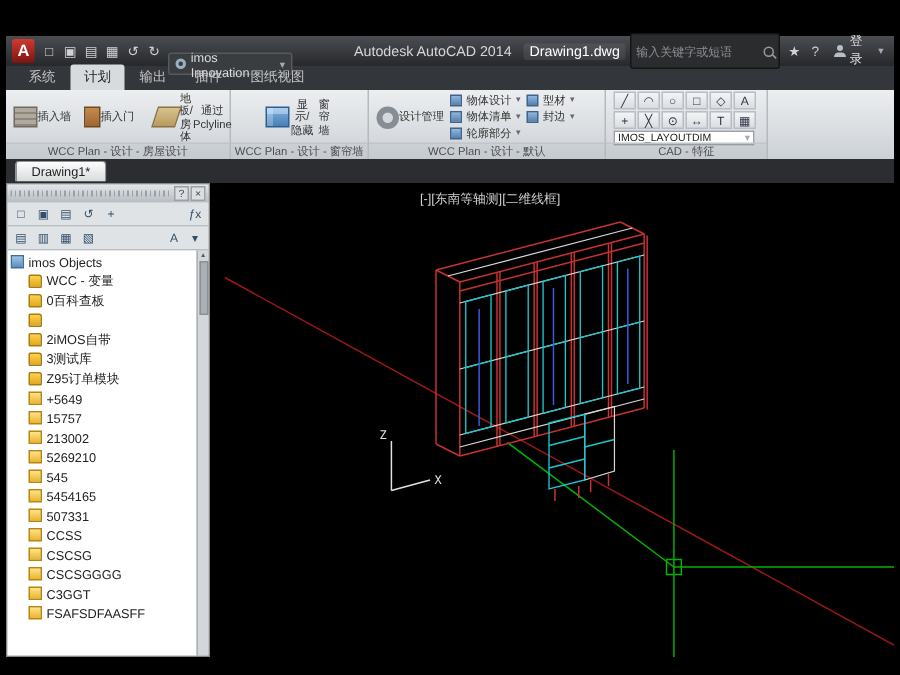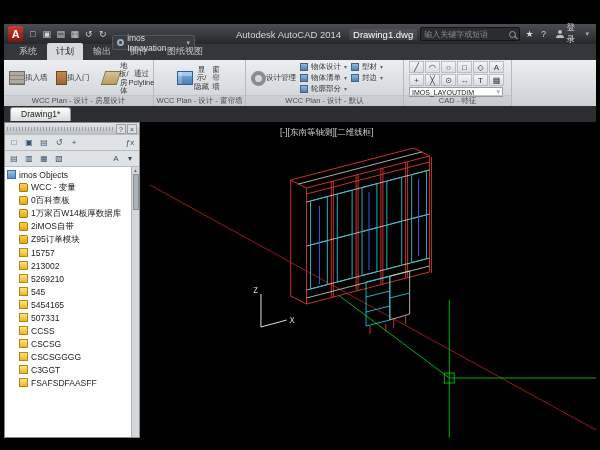--- a/index.html
+++ b/index.html
@@ -17,21 +17,21 @@
   .qa { display:flex; gap:1px; }
   .qa-icon { width:13px; height:13px; font-size:9px; color:#cfd3d8; display:flex;
     align-items:center; justify-content:center; }
   .workspace { display:flex; align-items:center; gap:3px; background:#3a3d40;
     border:1px solid #55585c; border-radius:2px; padding:1px 4px; font-size:8.5px; color:#ddd; height:15px;margin-top:17px; }
   .ws-gear { width:7px; height:7px; border-radius:50%; border:2px solid #9ab0c0; }
   .arrow { font-size:7px; color:#aab; }
   .win-title { margin-left:38px; font-size:9.5px; color:#d6d6d6; white-space:nowrap; }
   .win-title .doc { color:#fff; background:rgba(255,255,255,.08); padding:0 4px; border-radius:2px; }
   .search-box { margin-left:auto; display:flex; align-items:center; background:#2a2c2e;
-    border:1px solid #141516; border-radius:2px; height:14px; padding:0 3px; width:104px; gap:2px; }
+    border:1px solid #141516; border-radius:2px; height:24px; padding:0 3px; width:104px; gap:2px; }
   .search-box input { background:transparent; border:0; color:#bbb; font-size:8px; width:100%; outline:none; }
   .search-box input::placeholder { color:#8a8f94; }
   .mag { width:7px; height:7px; border:1px solid #9a9a9a; border-radius:50%; position:relative; flex:0 0 auto; }
   .mag::after { content:""; position:absolute; width:4px; height:1px; background:#9a9a9a;
     right:-3px; bottom:-1px; transform:rotate(45deg); }
   .signin { display:flex; align-items:center; gap:3px; font-size:8.5px; color:#ddd; padding:0 3px; }
   .user-ico { width:8px; height:8px; position:relative; }
   .user-ico::before { content:""; position:absolute; left:2px; top:0; width:4px; height:4px;
     border-radius:50%; background:#b9bec4; }
   .user-ico::after { content:""; position:absolute; left:0; bottom:0; width:8px; height:3px;
@@ -335,34 +335,41 @@
                 <span>WCC - 变量</span>
               </div>
 
               <div class="tree-row child">
                 <span class="t-ico folder"></span>
                 <span>0百科查板</span>
               </div>
 
               <div class="tree-row child">
                 <span class="t-ico folder"></span>
-                <span>1万家百W14板厚数据库</span>
               </div>
 
               <div class="tree-row child">
                 <span class="t-ico folder"></span>
                 <span>2iMOS自带</span>
               </div>
 
+              <div class="tree-row child">
+                <span class="t-ico folder"></span>
+                <span>3测试库</span>
+              </div>
 
               <div class="tree-row child">
                 <span class="t-ico folder"></span>
                 <span>Z95订单模块</span>
               </div>
 
+              <div class="tree-row child">
+                <span class="t-ico box"></span>
+                <span>+5649</span>
+              </div>
 
 
               <div class="tree-row child">
                 <span class="t-ico box"></span>
                 <span>15757</span>
               </div>
 
               <div class="tree-row child">
                 <span class="t-ico box"></span>
                 <span>213002</span>

